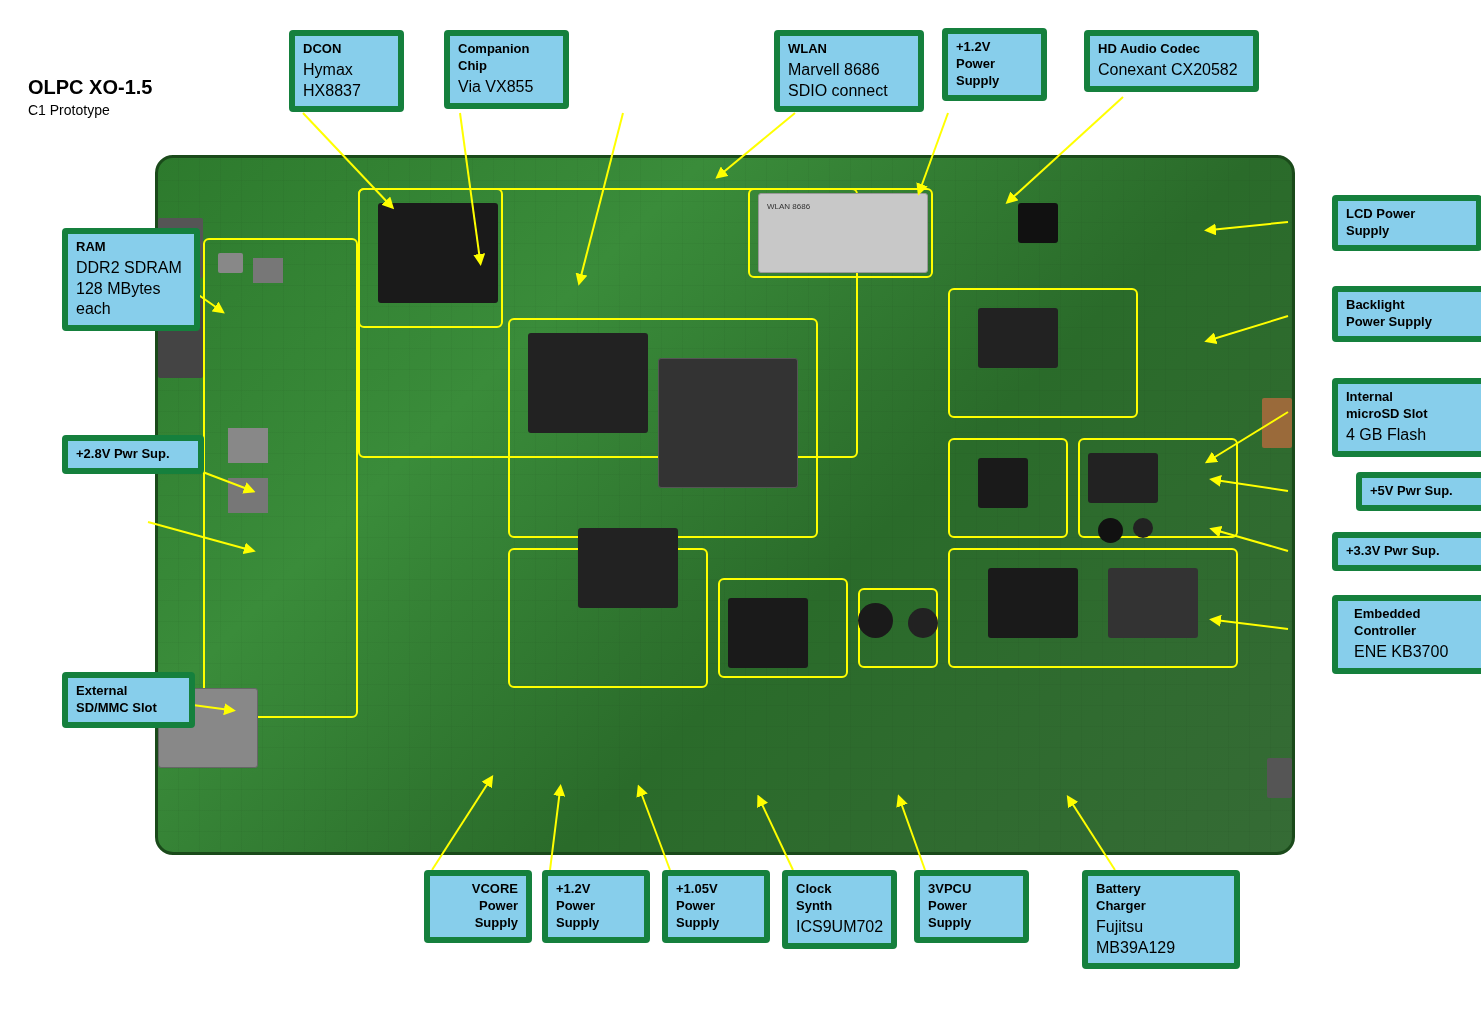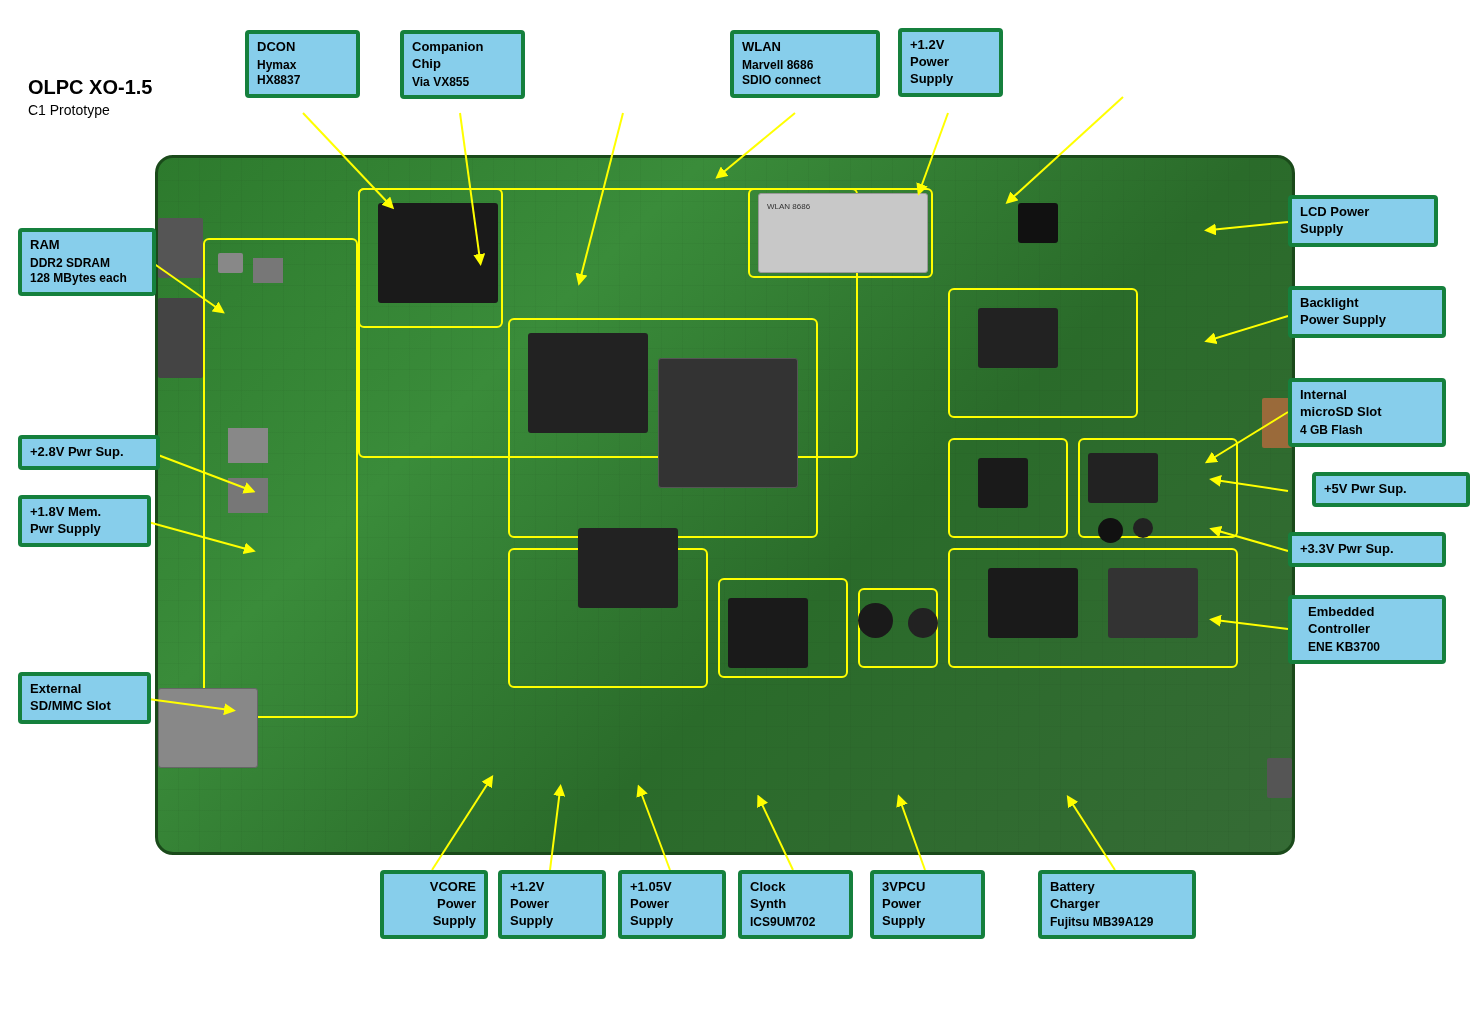--- a/index.html
+++ b/index.html
@@ -53,32 +53,33 @@
     .pcb-chip {
       position: absolute;
       background: #1a1a1a;
       border-radius: 3px;
     }
 
     
     .label-box {
       position: absolute;
       background: #87CEEB;
-      border: 4px solid #15803d;
+      border: 6px solid #15803d;
       border-radius: 4px;
       padding: 5px 8px;
       font-size: 13px;
       font-weight: bold;
       color: #000;
       line-height: 1.3;
+      margin-left: 44px;
     }
 
     .label-box .sub-text {
-      font-weight: bold;
-      font-size: 12px;
+      font-weight: normal;
+      font-size: 16px;
       display: block;
       margin-top: 2px;
     }
 
     
     .title-block {
       position: absolute;
       top: 28px;
       left: 28px;
       font-size: 18px;
@@ -229,20 +230,24 @@
 
   <div class="label-box" style="top:30px;left:730px;width:150px;">
     <strong>WLAN</strong>
     <span class="sub-text">Marvell 8686<br>SDIO connect</span>
   </div>
 
   <div class="label-box" style="top:28px;left:898px;width:105px;">
     <strong>+1.2V<br>Power<br>Supply</strong>
   </div>
 
+  <div class="label-box" style="top:30px;left:1040px;width:175px;">
+    <strong>HD Audio Codec</strong>
+    <span class="sub-text">Conexant CX20582</span>
+  </div>
 
   <div class="label-box" style="top:228px;left:18px;width:138px;">
     <strong>RAM</strong>
     <span class="sub-text">DDR2 SDRAM<br>128 MBytes each</span>
   </div>
 
   <div class="label-box" style="top:195px;left:1288px;width:150px;">
     <strong>LCD Power<br>Supply</strong>
   </div>
 
@@ -265,23 +270,20 @@
 
   <div class="label-box" style="top:595px;left:1288px;width:158px;padding-left:16px;">
     <strong>Embedded<br>Controller</strong>
     <span class="sub-text">ENE KB3700</span>
   </div>
 
   <div class="label-box" style="top:435px;left:18px;width:142px;">
     <strong>+2.8V Pwr Sup.</strong>
   </div>
 
-  <div class="label-box" style="top:495px;left:18px;width:133px;">
-    <strong>+1.8V Mem.<br>Pwr Supply</strong>
-  </div>
 
   <div class="label-box" style="top:672px;left:18px;width:133px;">
     <strong>External<br>SD/MMC Slot</strong>
   </div>
 
   <div class="label-box" style="top:870px;left:380px;width:108px;text-align:right;">
     <strong>VCORE<br>Power<br>Supply</strong>
   </div>
 
   <div class="label-box" style="top:870px;left:498px;width:108px;">

